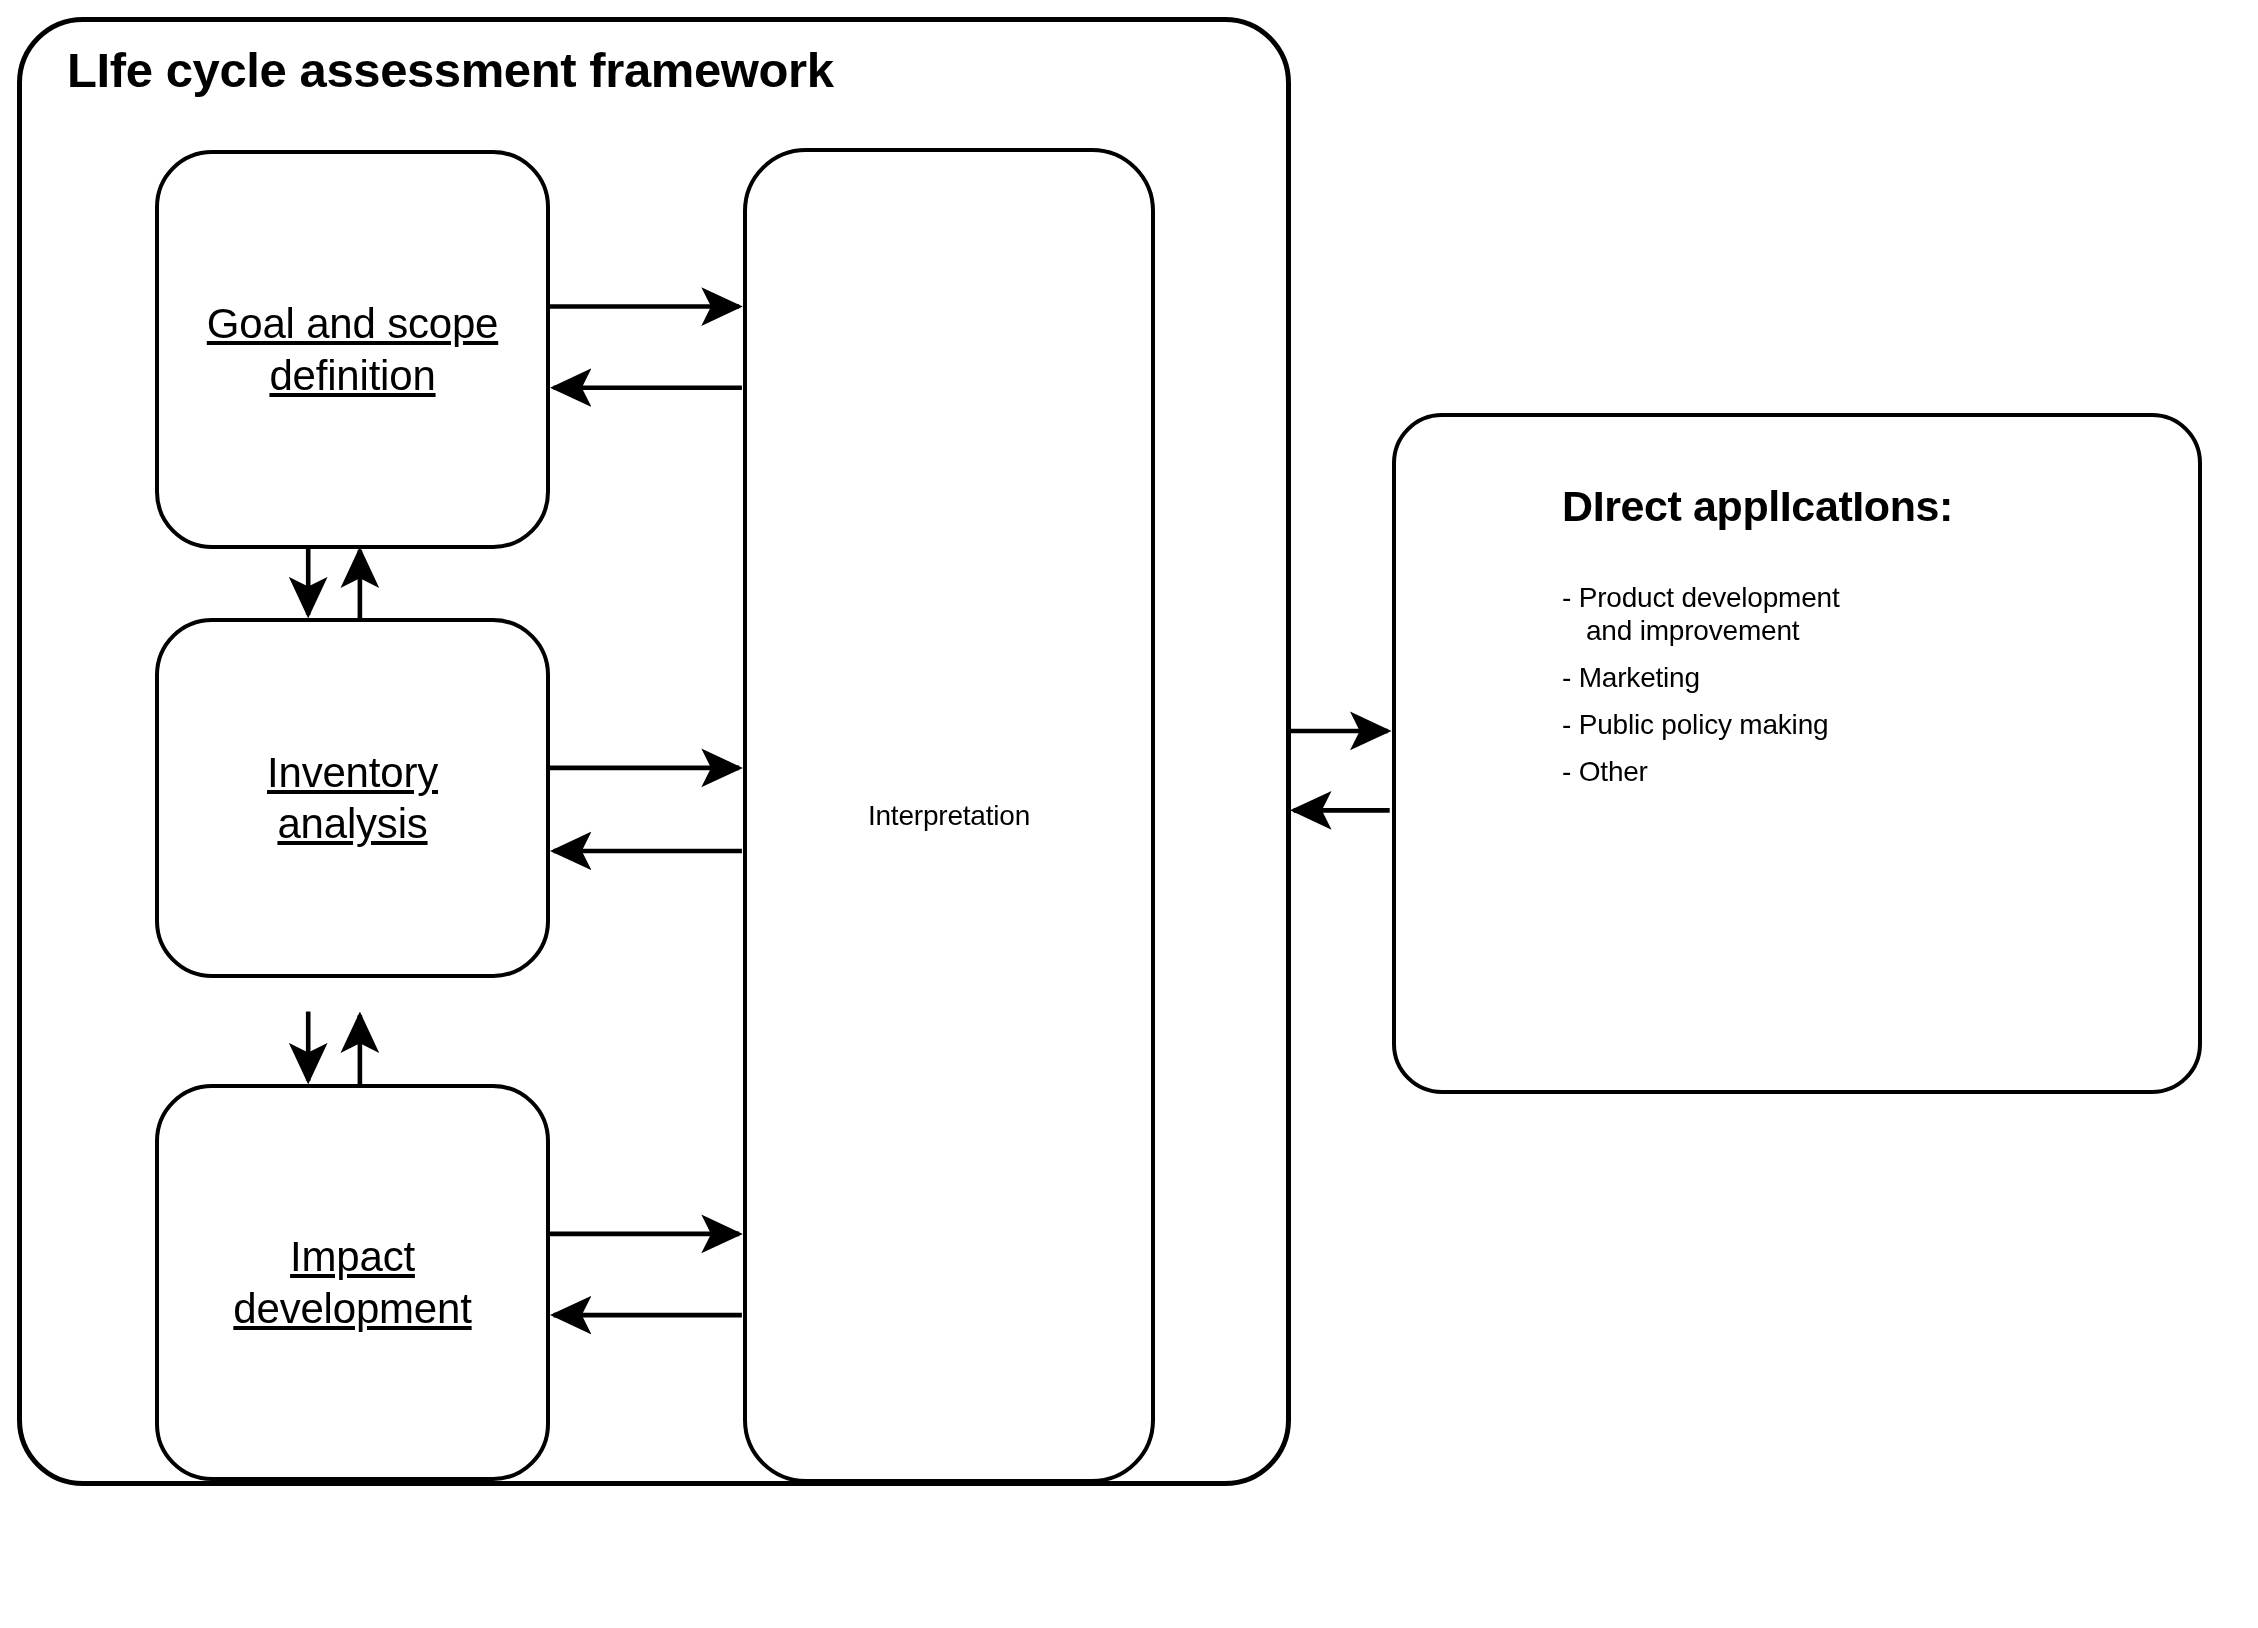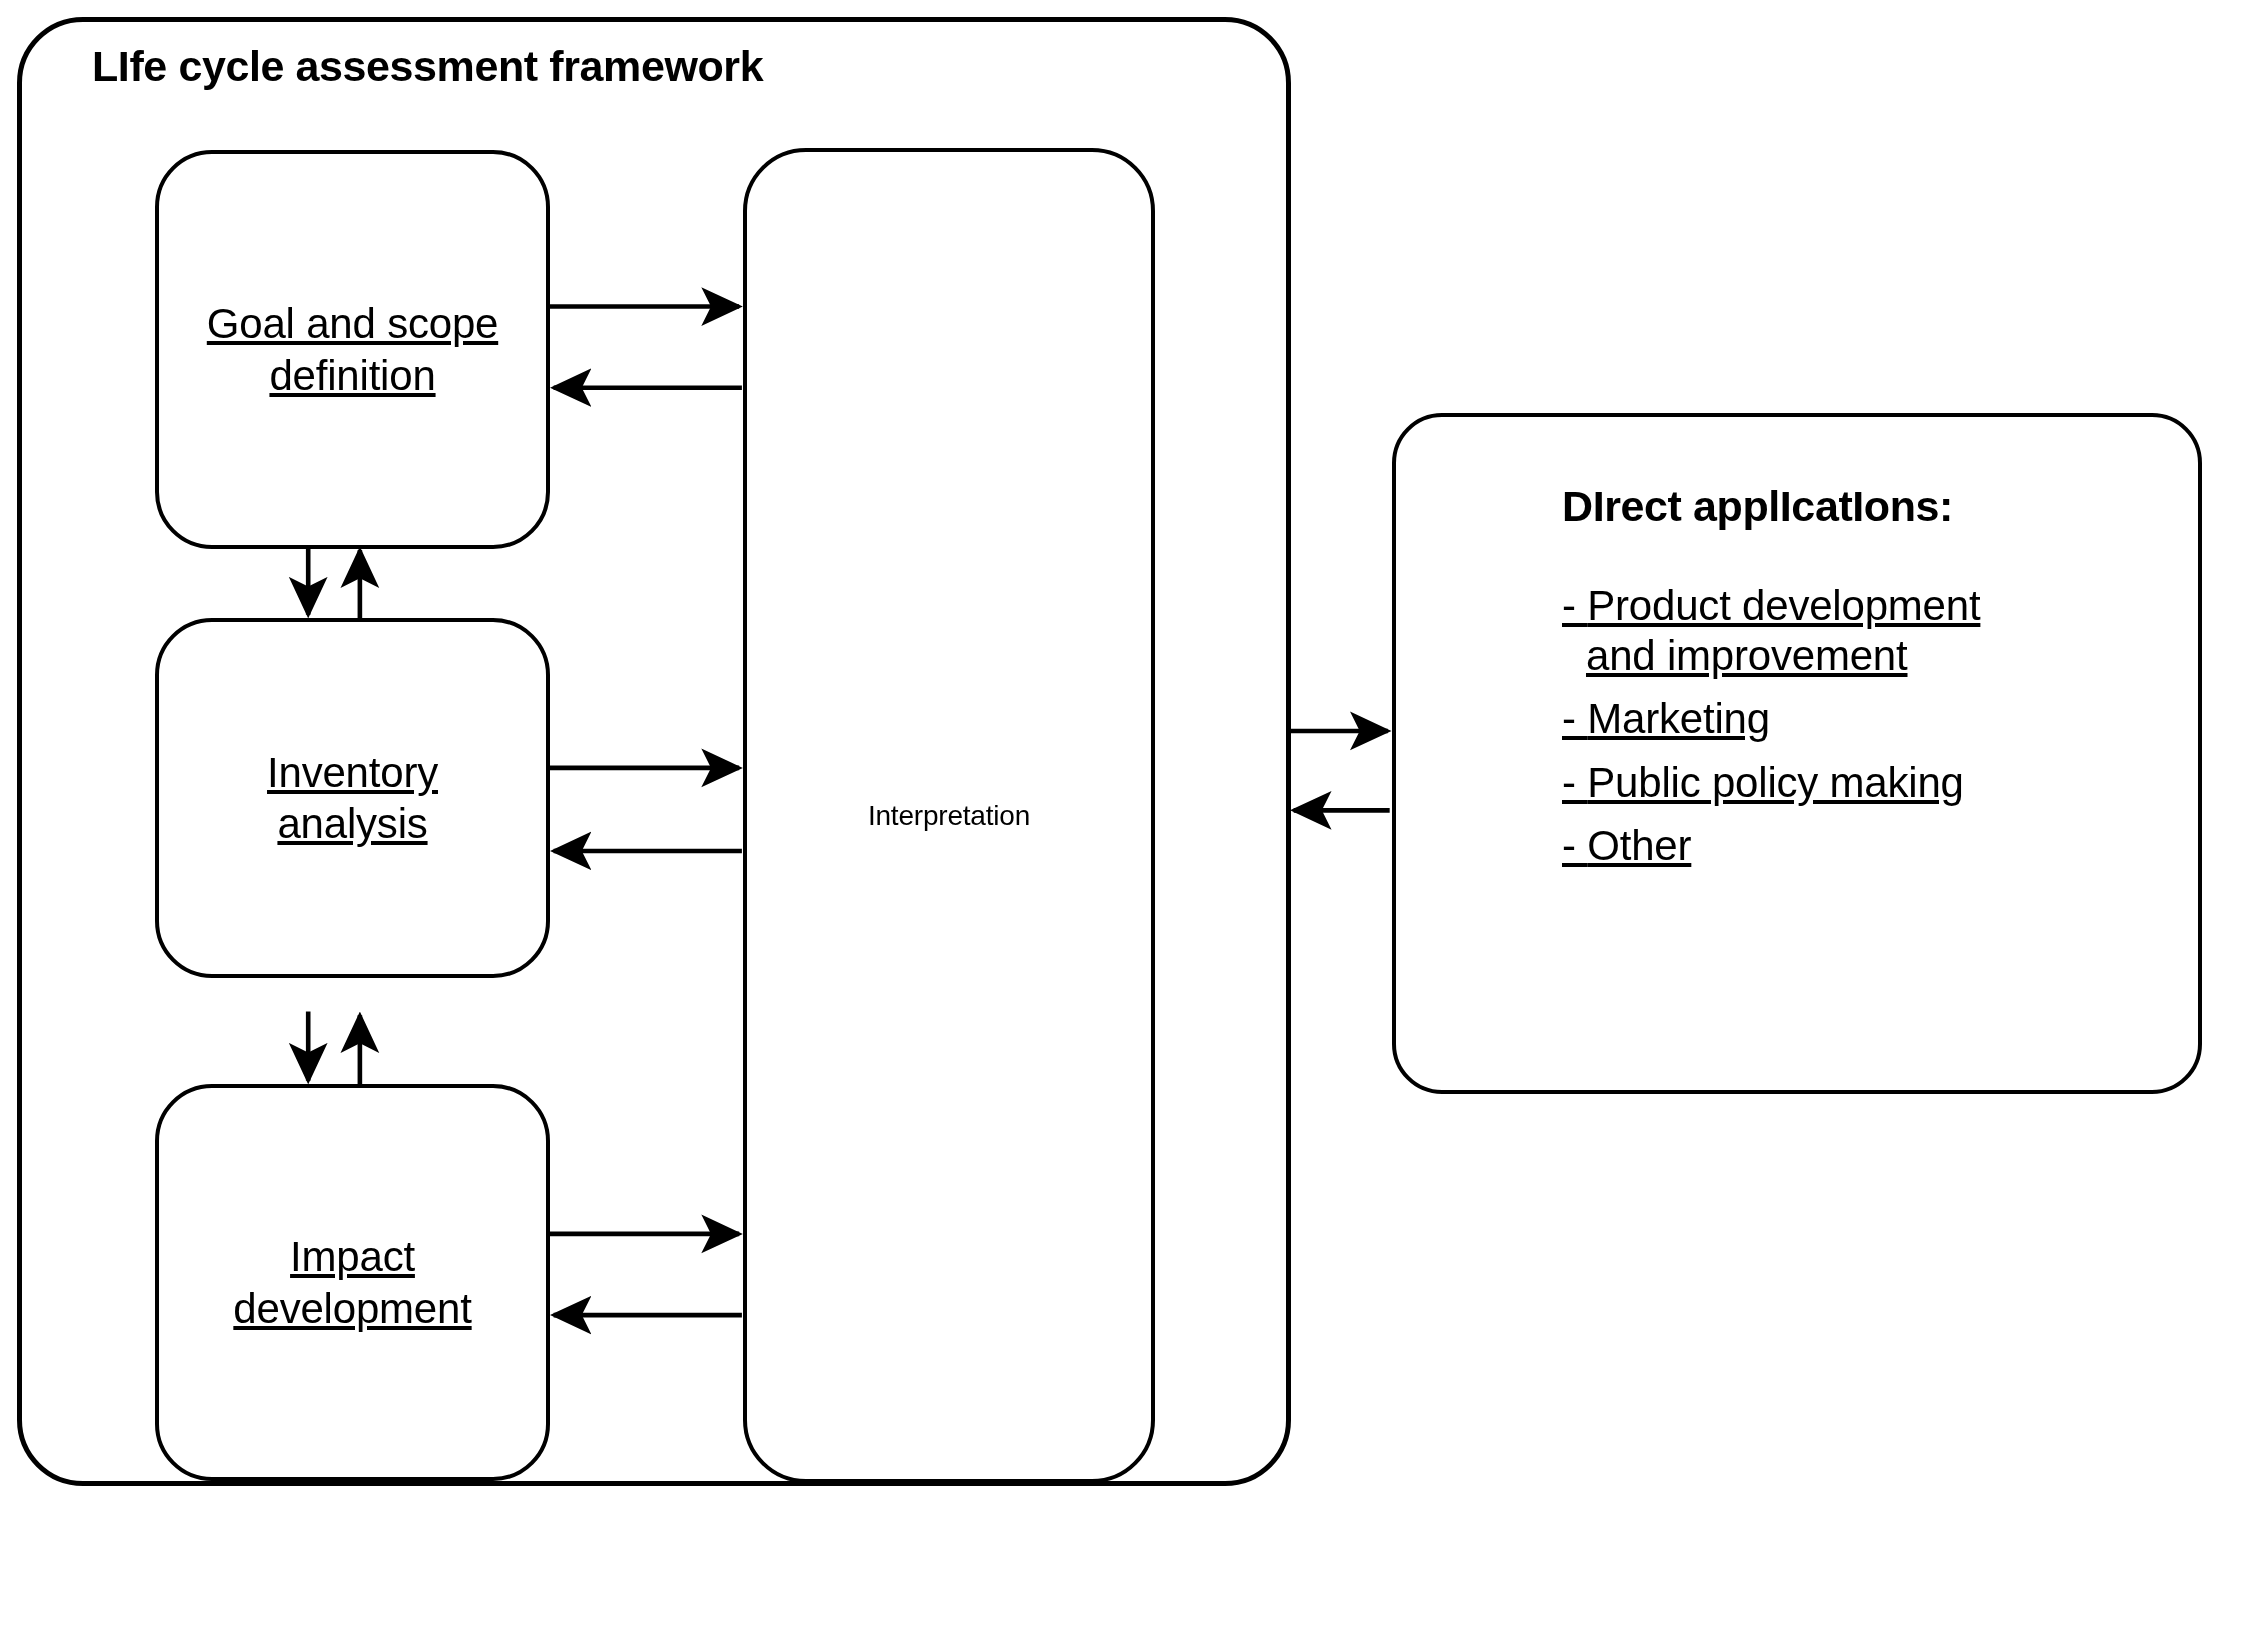--- a/index.html
+++ b/index.html
@@ -42,22 +42,22 @@
     border-radius: 66px;
     border-width: 5.5px;
     display: block;
   }
 
   #framework-title {
     position: absolute;
     left: 0;
     top: 20px;
     width: 812px;
-    text-align: center;
-    font-size: 43px;
+    text-align: right;
+    font-size: 49px;
     font-weight: bold;
     letter-spacing: -0.4px;
     white-space: nowrap;
   }
 
   
   .stage-box {
     left: 155px;
     width: 395px;
     border-radius: 57px;
@@ -98,28 +98,27 @@
     padding: 65px 0 0 129px;
   }
   #applications-heading {
     font-size: 43px;
     font-weight: bold;
     letter-spacing: -0.4px;
     margin-bottom: 50px;
   }
   .app-list { }
   .app-item {
-    font-size: 42px;
+    font-size: 28px;
     line-height: 1.18;
     letter-spacing: -0.2px;
     margin-bottom: 14px;
     white-space: pre-line;
     text-indent: -24px;
     padding-left: 24px;
-    text-decoration: underline;
   }
 
   
   #arrow-layer {
     position: absolute;
     left: 0;
     top: 0;
     width: 2258px;
     height: 1629px;
     pointer-events: none;

